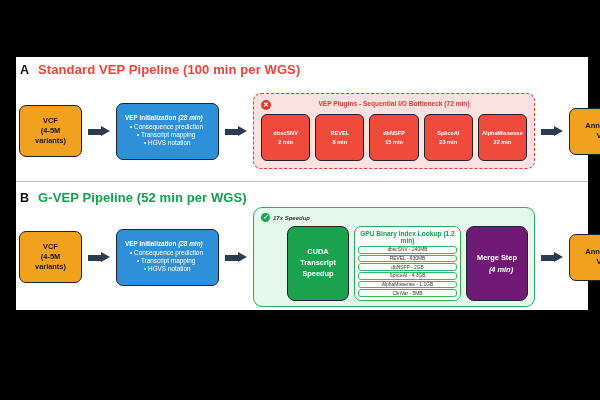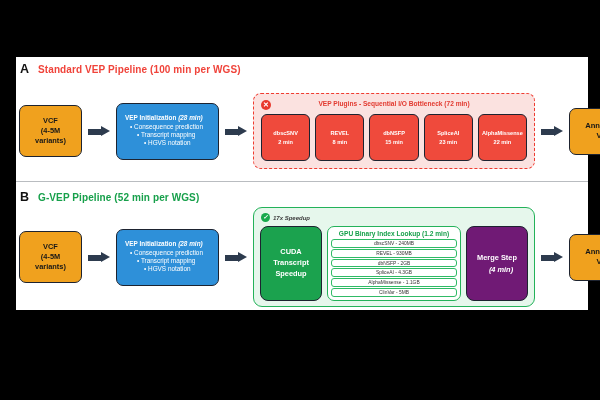--- a/index.html
+++ b/index.html
@@ -40,21 +40,21 @@
     align-items: baseline;
     gap: 9px;
     white-space: nowrap;
   }
   .panel-letter {
     font-size: 12.5px;
     font-weight: bold;
     color: #111111;
   }
   .panel-title {
-    font-size: 10px;
+    font-size: 13px;
     font-weight: bold;
     letter-spacing: .1px;
   }
   .title-red   { color: #f0433a; }
   .title-green { color: #17a04b; }
 
   
   .flow-row {
     position: absolute;
     left: 0;
@@ -220,20 +220,21 @@
     border-radius: 8px;
     color: #ffffff;
     font-size: 7.4px;
     font-weight: bold;
     display: flex;
     flex-direction: column;
     align-items: center;
     justify-content: center;
     line-height: 1.45;
     text-align: center;
+    margin-left: 27px;
   }
   .index-panel {
     flex: 1 1 auto;
     border: 1.3px solid #23b259;
     border-radius: 7px;
     background: #ffffff;
     padding: 2px 3px 3px 3px;
     display: flex;
     flex-direction: column;
   }

